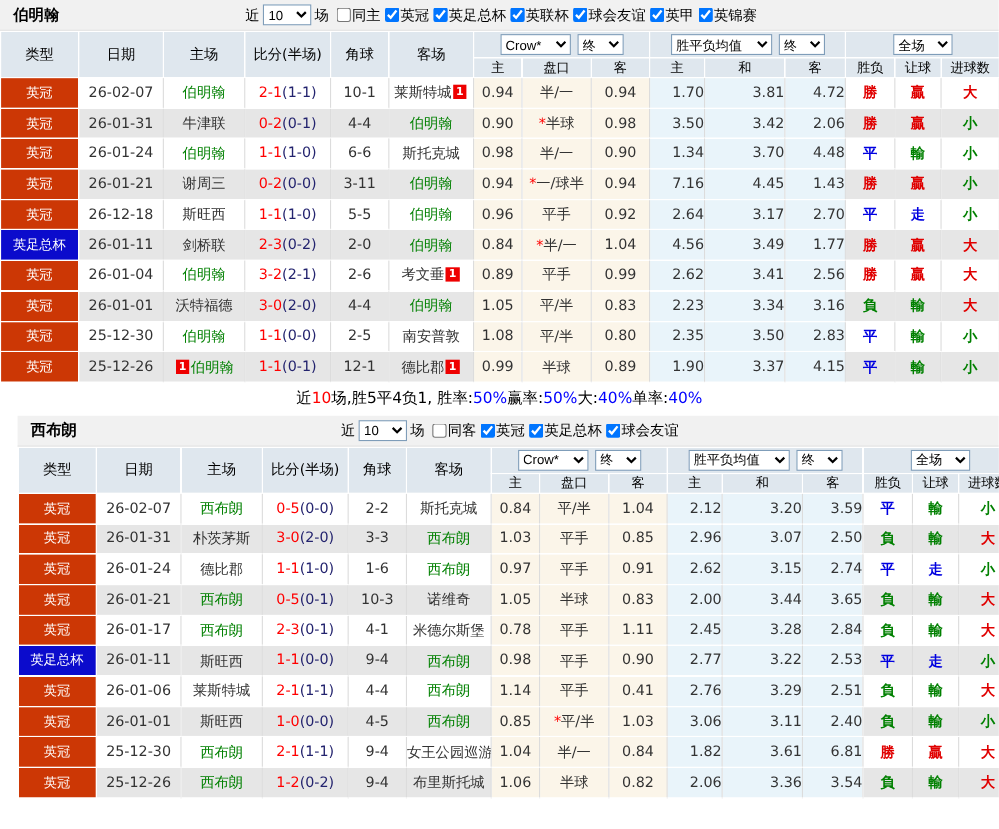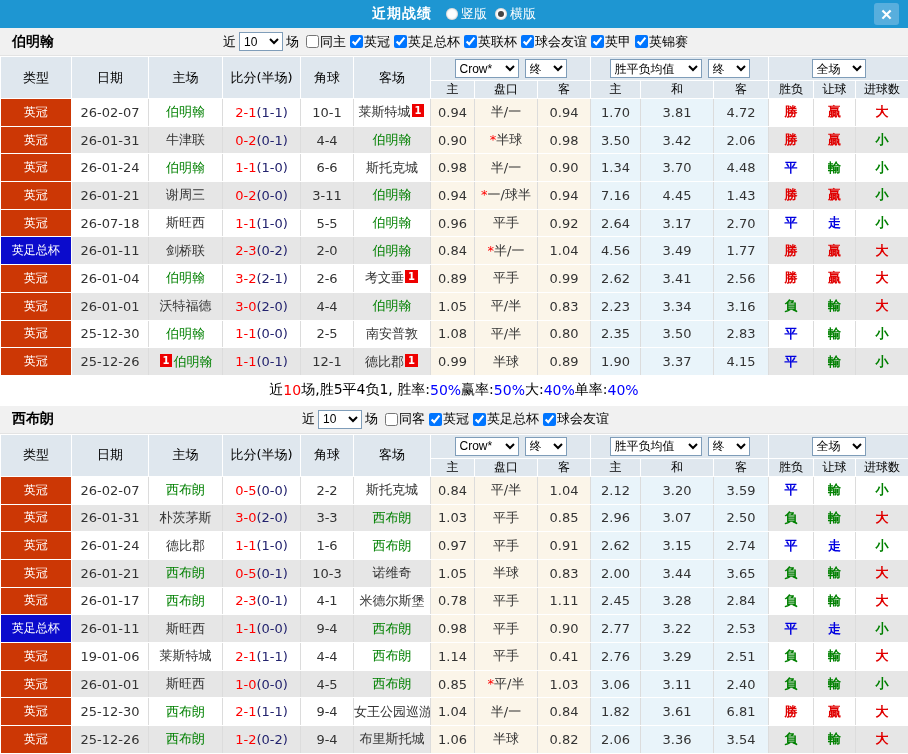--- a/index.html
+++ b/index.html
@@ -42,47 +42,37 @@
   tr.hrow2 th{height:18px;font-size:12px;}
   .hgroup select{margin:0 3px;}
   tbody td{height:27.7px;font-size:13px;border-right:1px solid #dcdcdc;border-bottom:1px solid #fff;color:#333;background:#fff;}
   tr.even td{background:var(--c-even);}
   td.c-league{color:#fff;background:var(--c-league-red) !important;font-size:12px;border-right:1px solid #fff;}
   td.c-league.lg-blue{background:var(--c-league-blue) !important;}
   .team-hl{color:var(--c-team);}
   .ft{color:var(--c-ft);}
   .ht{color:var(--c-ht);}
   td.c-odds{background:var(--c-odds-bg) !important;}
-  td.c-avg{background:var(--c-avg-bg) !important;}
+  td.c-avg{background:var(--c-avg-bg) !important;text-align:right;}
   td.c-res{font-weight:bold;font-size:13px;}
   .res-r{color:var(--c-win);}
   .res-b{color:var(--c-push);}
   .res-g{color:var(--c-lose);}
   .badge{display:inline-block;background:#ee0000;color:#fff;font-size:10px;font-weight:bold;line-height:13px;padding:0 3px;margin:0 1px;vertical-align:2px;}
   .star{color:#f00;}
   .summary{height:28px;display:flex;align-items:center;justify-content:center;font-size:14px;background:#fff;}
   .seg-k{color:#000;}
   .seg-r{color:#f00;}
   .seg-b{color:#00f;}
-  .section + .section{margin-top:2px;}
+  .section + .section{margin-top:2px;margin-left:16px;}
 </style>
 </head>
 <body>
 
 <div class="app">
-  <header class="titlebar">
-    <span class="dlg-title">近期战绩</span>
-    <span class="radio-group" id="layout-radios">
-        <span class="radio"></span>
-        <span class="radio-label">竖版</span>
-        <span class="radio checked"></span>
-        <span class="radio-label">横版</span>
-      </span>
-    <button class="close-btn">✕</button>
-  </header>
   <div id="sections">
       <div class="section">
         <div class="filterbar">
           <span class="team-name">伯明翰</span>
           <div class="filter-controls">
             <span class="f-text">近</span>
             <select class="hdr-select" style="width: 44px;"><option>10</option></select>
             <span class="f-text">场</span>
             <label class="cb-label">
               <input type="checkbox" style="">
@@ -220,21 +210,21 @@
               <td class="c-odds">0.94</td>
               <td class="c-avg">7.16</td>
               <td class="c-avg">4.45</td>
               <td class="c-avg">1.43</td>
               <td class="c-res res-r">勝</td>
               <td class="c-res res-r">贏</td>
               <td class="c-res res-g">小</td>
             </tr>
             <tr class="odd">
               <td class="c-league">英冠</td>
-              <td class="c-date">26-07-18</td>
+              <td class="c-date">26-12-18</td>
               <td class="c-team"><span>斯旺西</span></td>
               <td class="c-score"><span class="ft">1-1</span><span class="ht">(1-0)</span></td>
               <td class="c-corner">5-5</td>
               <td class="c-team"><span class="team-hl">伯明翰</span></td>
               <td class="c-odds">0.96</td>
               <td class="c-odds"><span>平手</span></td>
               <td class="c-odds">0.92</td>
               <td class="c-avg">2.64</td>
               <td class="c-avg">3.17</td>
               <td class="c-avg">2.70</td>
@@ -507,21 +497,21 @@
               <td class="c-odds">0.90</td>
               <td class="c-avg">2.77</td>
               <td class="c-avg">3.22</td>
               <td class="c-avg">2.53</td>
               <td class="c-res res-b">平</td>
               <td class="c-res res-b">走</td>
               <td class="c-res res-g">小</td>
             </tr>
             <tr class="odd">
               <td class="c-league">英冠</td>
-              <td class="c-date">19-01-06</td>
+              <td class="c-date">26-01-06</td>
               <td class="c-team"><span>莱斯特城</span></td>
               <td class="c-score"><span class="ft">2-1</span><span class="ht">(1-1)</span></td>
               <td class="c-corner">4-4</td>
               <td class="c-team"><span class="team-hl">西布朗</span></td>
               <td class="c-odds">1.14</td>
               <td class="c-odds"><span>平手</span></td>
               <td class="c-odds">0.41</td>
               <td class="c-avg">2.76</td>
               <td class="c-avg">3.29</td>
               <td class="c-avg">2.51</td>

